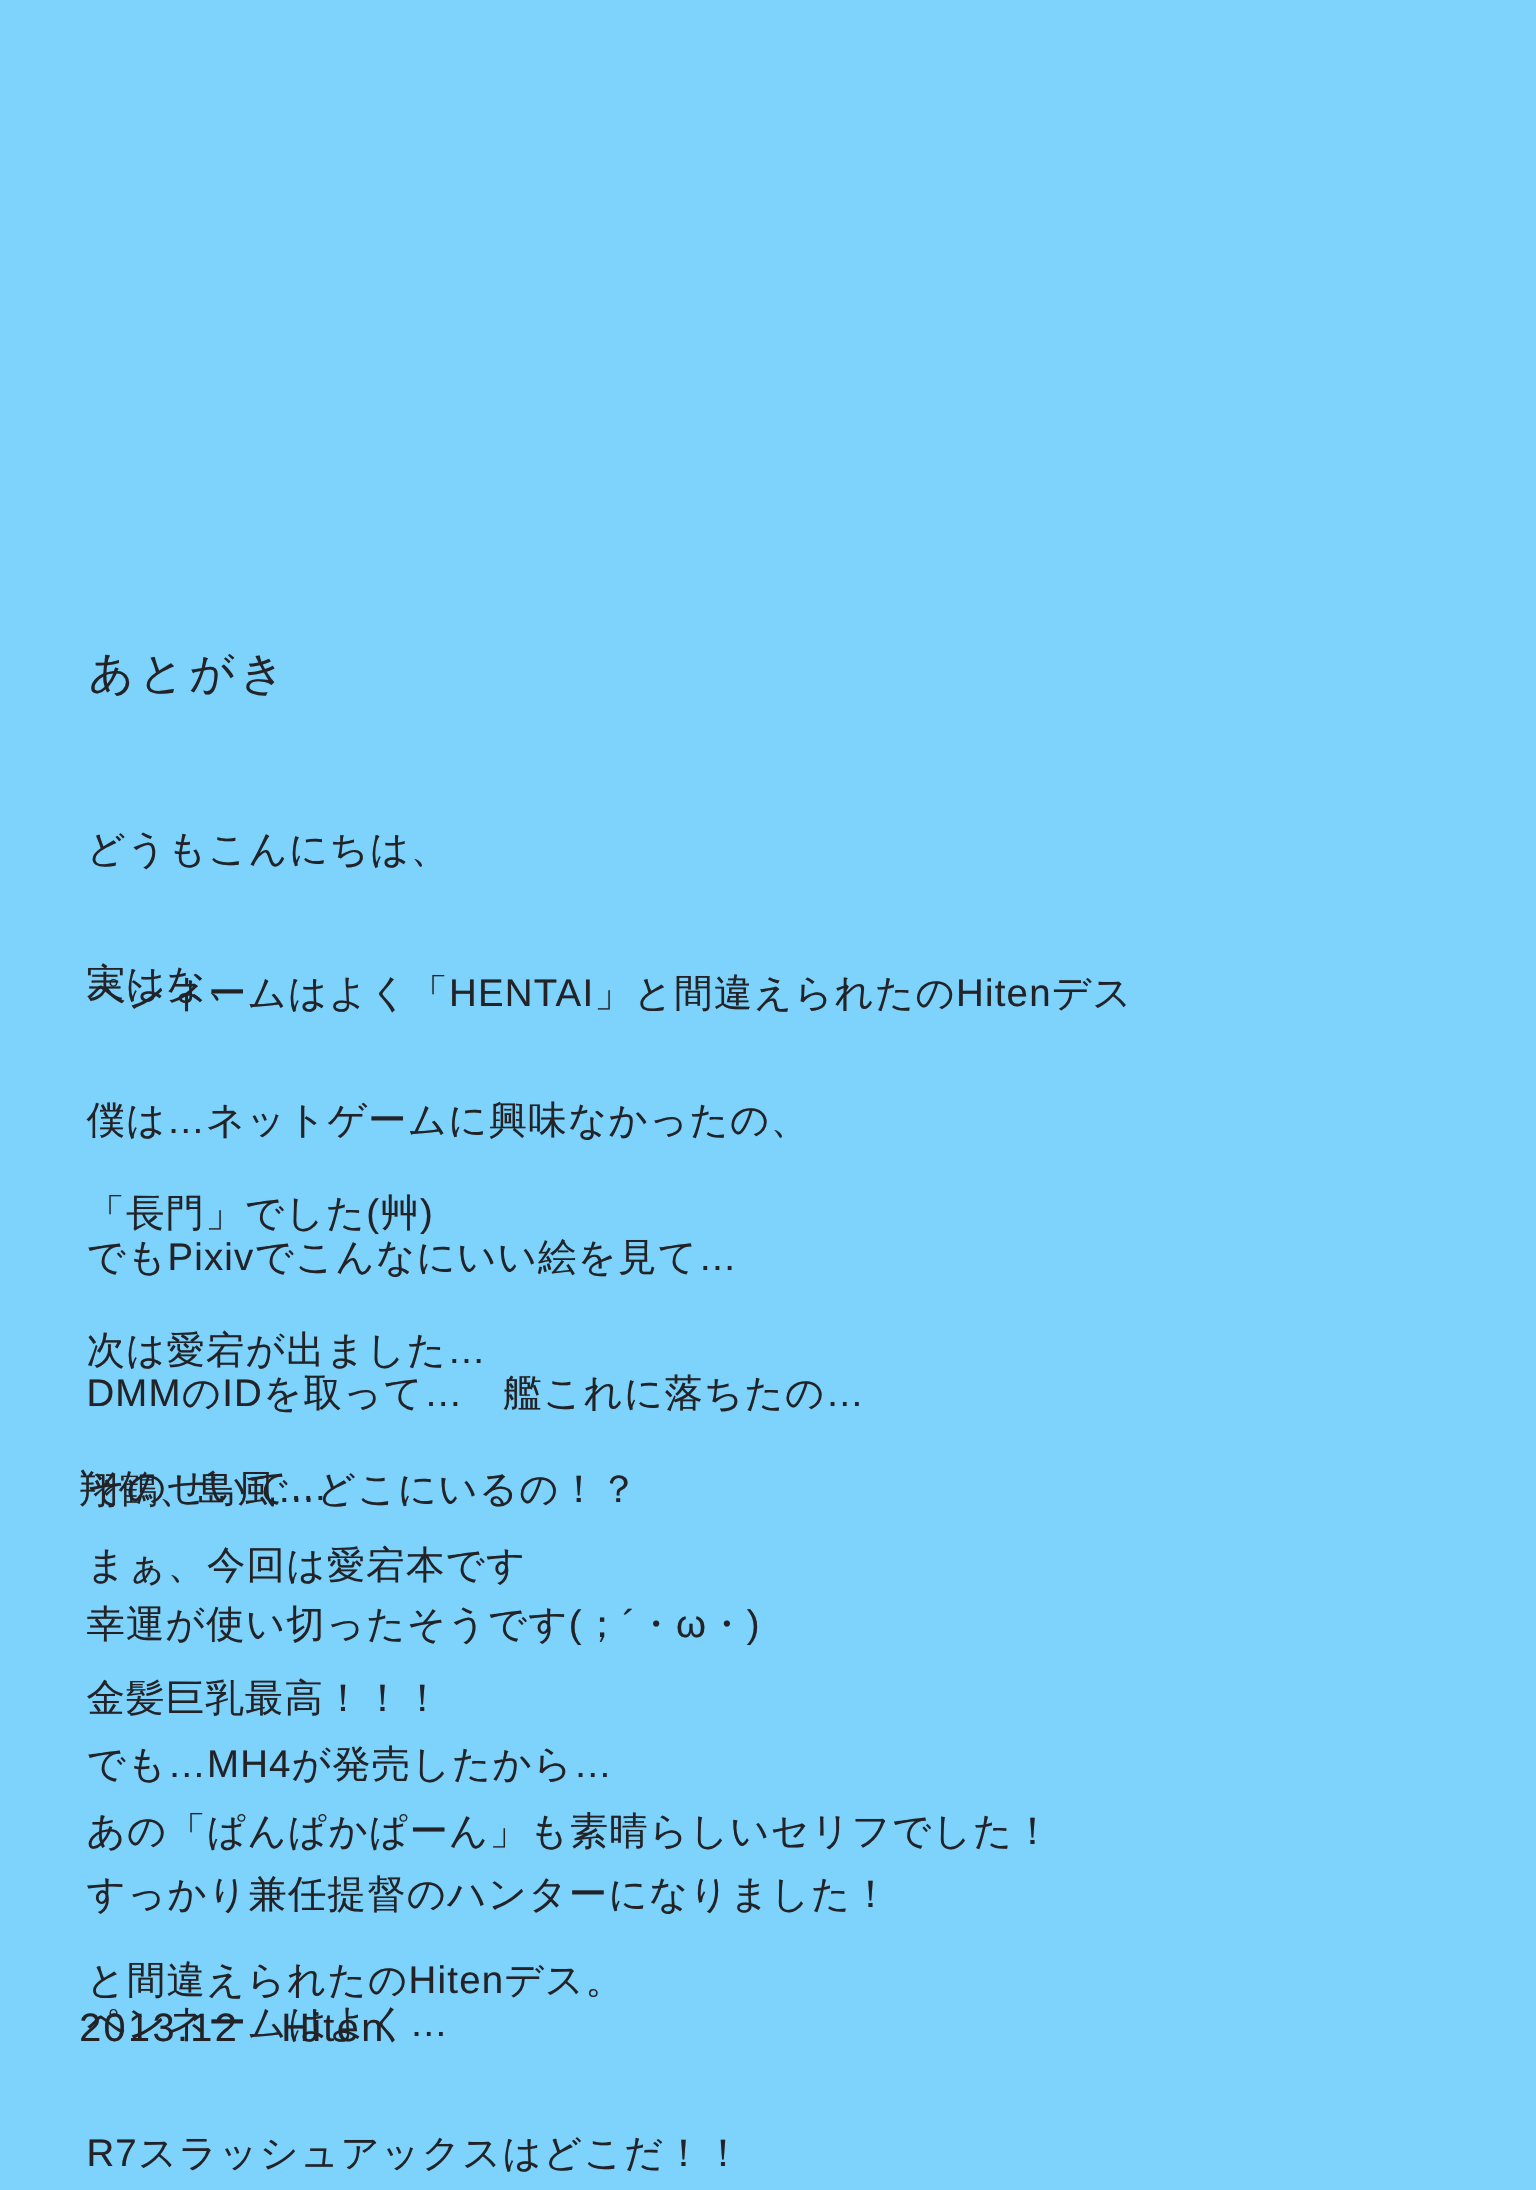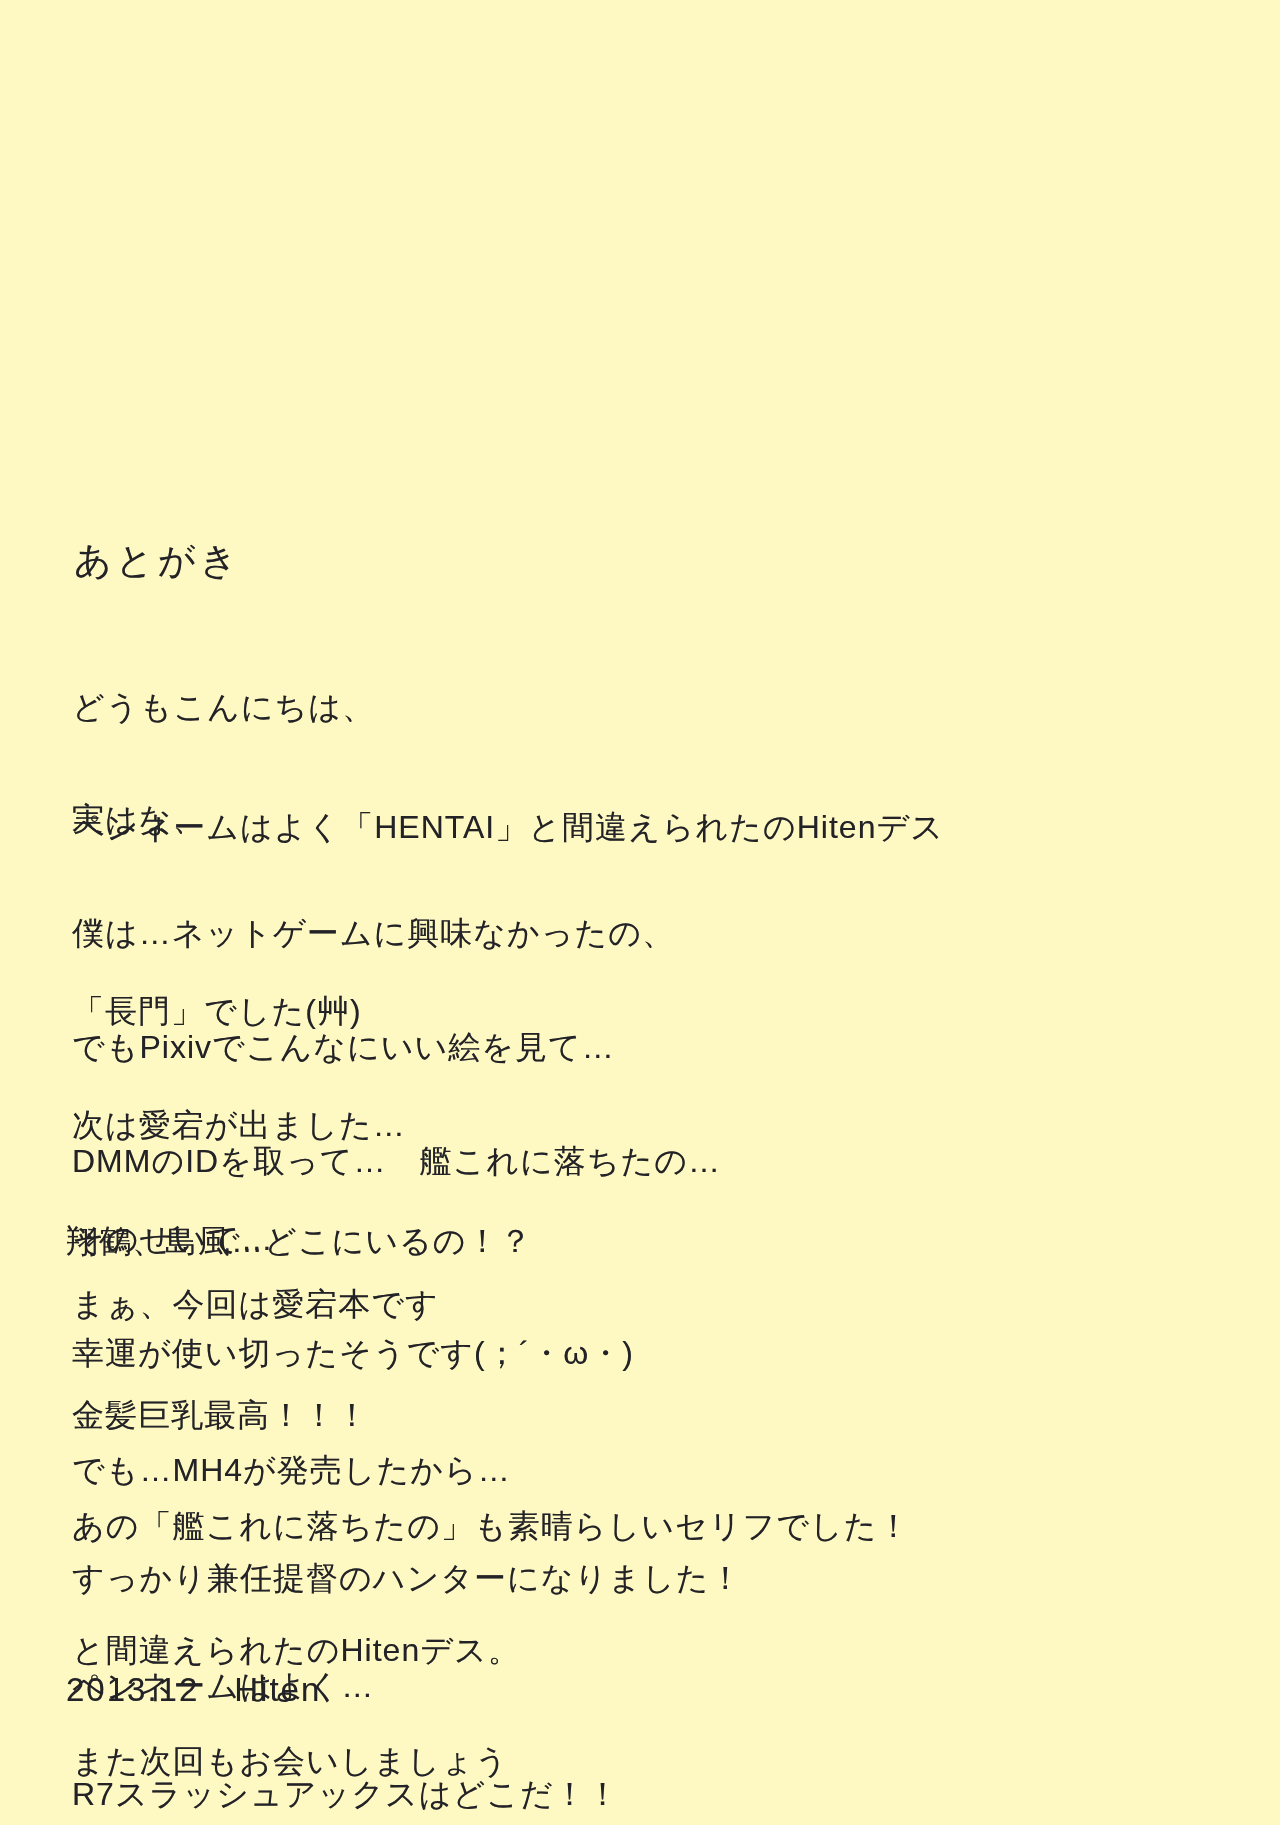--- a/index.html
+++ b/index.html
@@ -5,21 +5,21 @@
   html, body {
     margin: 0;
     padding: 0;
     background: #e8e8e8;
   }
   .page {
     position: relative;
     width: 1280px;
     height: 1825px;
     margin: 0 auto;
-    background: #fef9c3;
+    background: #7dd3fc;
     overflow: hidden;
     font-family: "Liberation Sans", "DejaVu Sans", sans-serif;
     color: #232327;
   }
   
   .page * {
     text-shadow: 0 0 0.6px rgba(35, 35, 39, 0.35);
   }
   .title {
     position: absolute;
@@ -82,30 +82,29 @@
     <div class="line">幸運が使い切ったそうです(；´・ω・)</div>
   </div>
 
   <div class="para p4">
     <div class="line">翔鶴、島風…どこにいるの！？</div>
   </div>
 
   <div class="para p5">
     <div class="line">まぁ、今回は愛宕本です</div>
     <div class="line">金髪巨乳最高！！！</div>
-    <div class="line">あの「艦これに落ちたの」も素晴らしいセリフでした！</div>
+    <div class="line">あの「ぱんぱかぱーん」も素晴らしいセリフでした！</div>
   </div>
 
   <div class="para p6">
     <div class="line">でも…MH4が発売したから…</div>
     <div class="line">すっかり兼任提督のハンターになりました！</div>
     <div class="line">ペンネームはよく…</div>
     <div class="line">R7スラッシュアックスはどこだ！！</div>
   </div>
 
   <div class="para p7">
     <div class="line">と間違えられたのHitenデス。</div>
-    <div class="line">また次回もお会いしましょう</div>
   </div>
 
   <div class="date-line">2013.12　Hiten</div>
 
 </div>
 
 </body></html>

